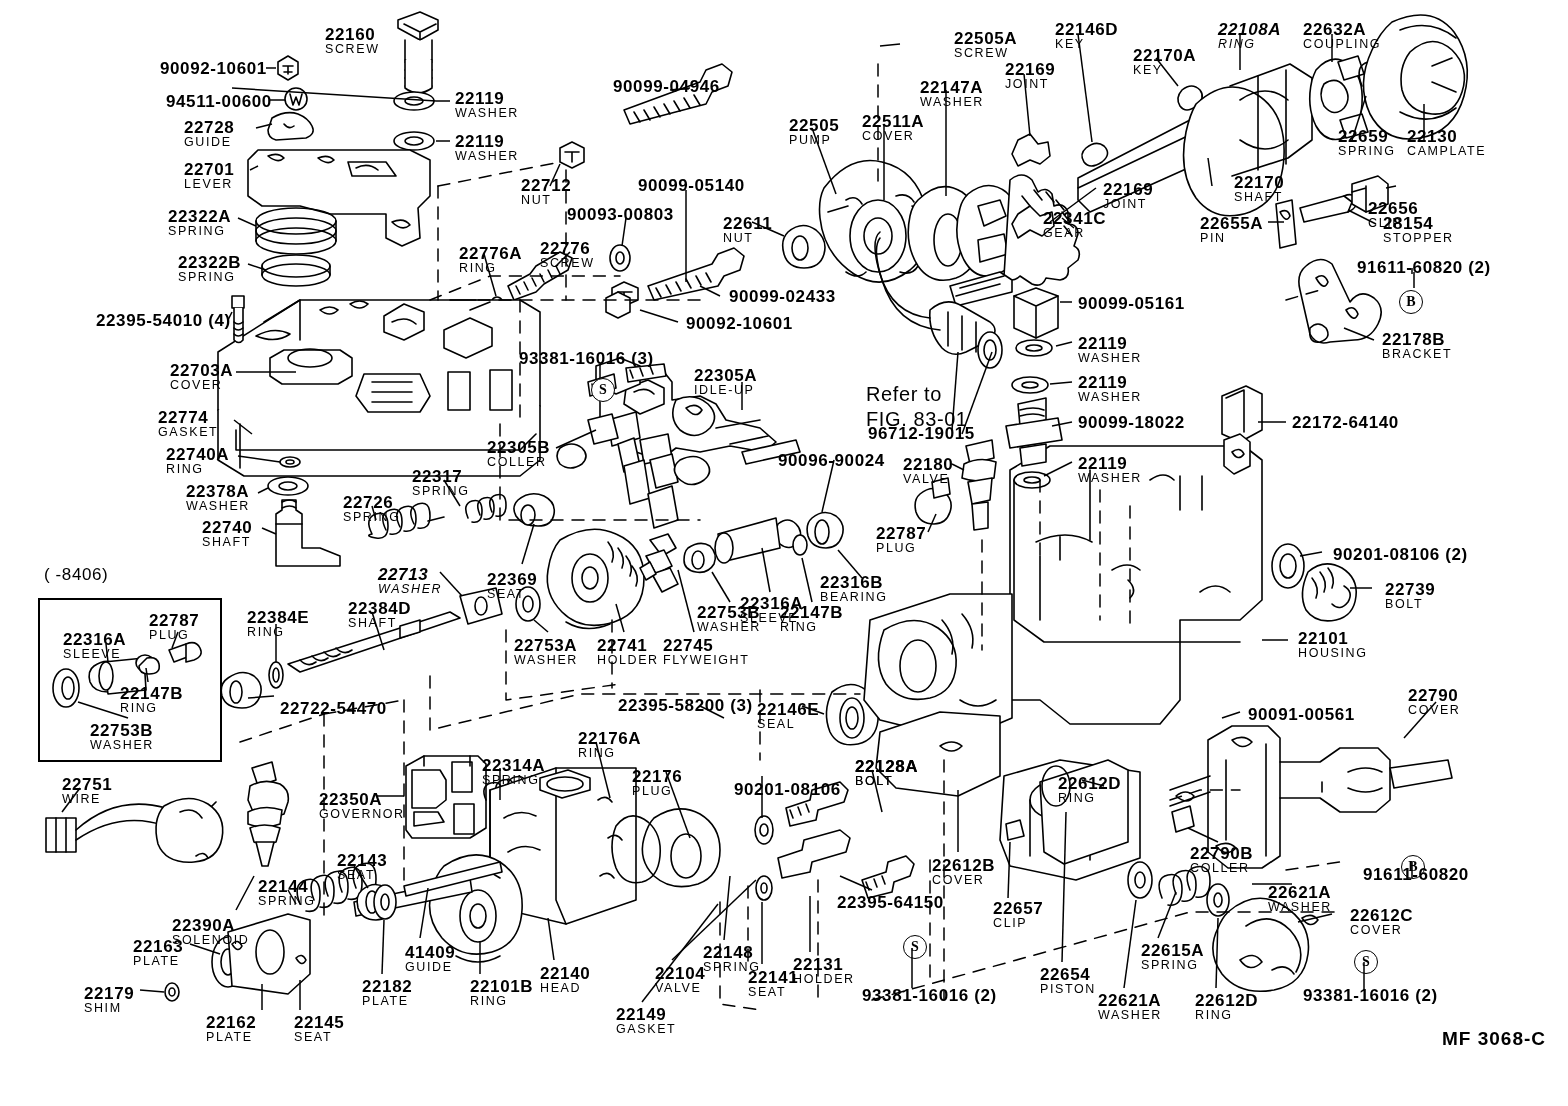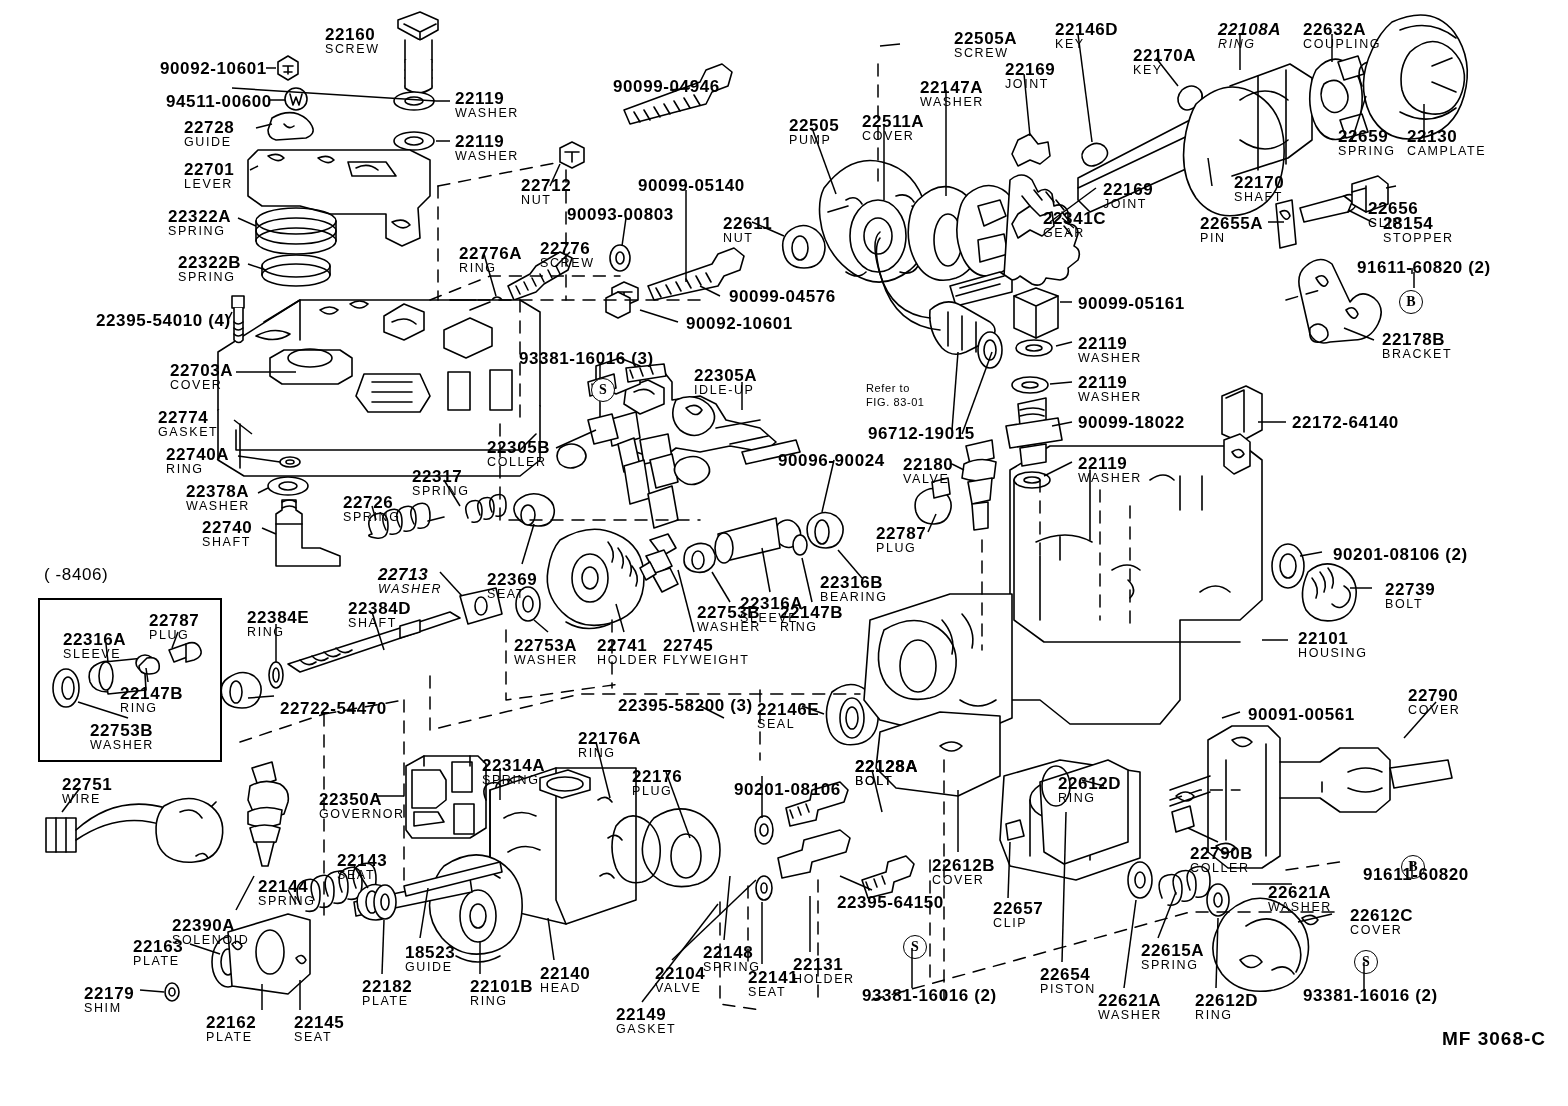--- a/index.html
+++ b/index.html
@@ -48,21 +48,21 @@
     position:absolute;
     border:2px solid #000;
     background:transparent;
   }
   .note{
     position:absolute;
     font-size:17px;
     letter-spacing:0.6px;
     white-space:nowrap;
   }
-  .note.two{line-height:1.25;font-size:11px;}
+  .note.two{line-height:1.25;font-size:20px;}
   #sheet-code{
     position:absolute;
     font-size:19px;
     font-weight:700;
     letter-spacing:1px;
   }
   
   #art{position:absolute;left:0;top:0;width:1568px;height:1106px;pointer-events:none;}
 </style>
 </head>
@@ -811,21 +811,21 @@
       </div>
       <div class="lbl" style="left: 294px; top: 1014px;">
         <span class="pn">22145</span>
         <span class="nm">SEAT</span>
       </div>
       <div class="lbl" style="left: 362px; top: 978px;">
         <span class="pn">22182</span>
         <span class="nm">PLATE</span>
       </div>
       <div class="lbl" style="left: 405px; top: 944px;">
-        <span class="pn">18523</span>
+        <span class="pn">41409</span>
         <span class="nm">GUIDE</span>
       </div>
       <div class="lbl" style="left: 470px; top: 978px;">
         <span class="pn">22101B</span>
         <span class="nm">RING</span>
       </div>
       <div class="lbl" style="left: 540px; top: 965px;">
         <span class="pn">22140</span>
         <span class="nm">HEAD</span>
       </div>
@@ -1113,21 +1113,21 @@
       <div class="lbl nmless" style="left: 567px; top: 206px;">
         <span class="pn">90093-00803</span>
       </div>
       <div class="lbl nmless" style="left: 638px; top: 177px;">
         <span class="pn">90099-05140</span>
       </div>
       <div class="lbl nmless" style="left: 613px; top: 78px;">
         <span class="pn">90099-04946</span>
       </div>
       <div class="lbl nmless" style="left: 729px; top: 288px;">
-        <span class="pn">90099-04576</span>
+        <span class="pn">90099-02433</span>
       </div>
       <div class="lbl nmless" style="left: 686px; top: 315px;">
         <span class="pn">90092-10601</span>
       </div>
       <div class="lbl" style="left: 455px; top: 90px;">
         <span class="pn">22119</span>
         <span class="nm">WASHER</span>
       </div>
       <div class="lbl" style="left: 455px; top: 133px;">
         <span class="pn">22119</span>

